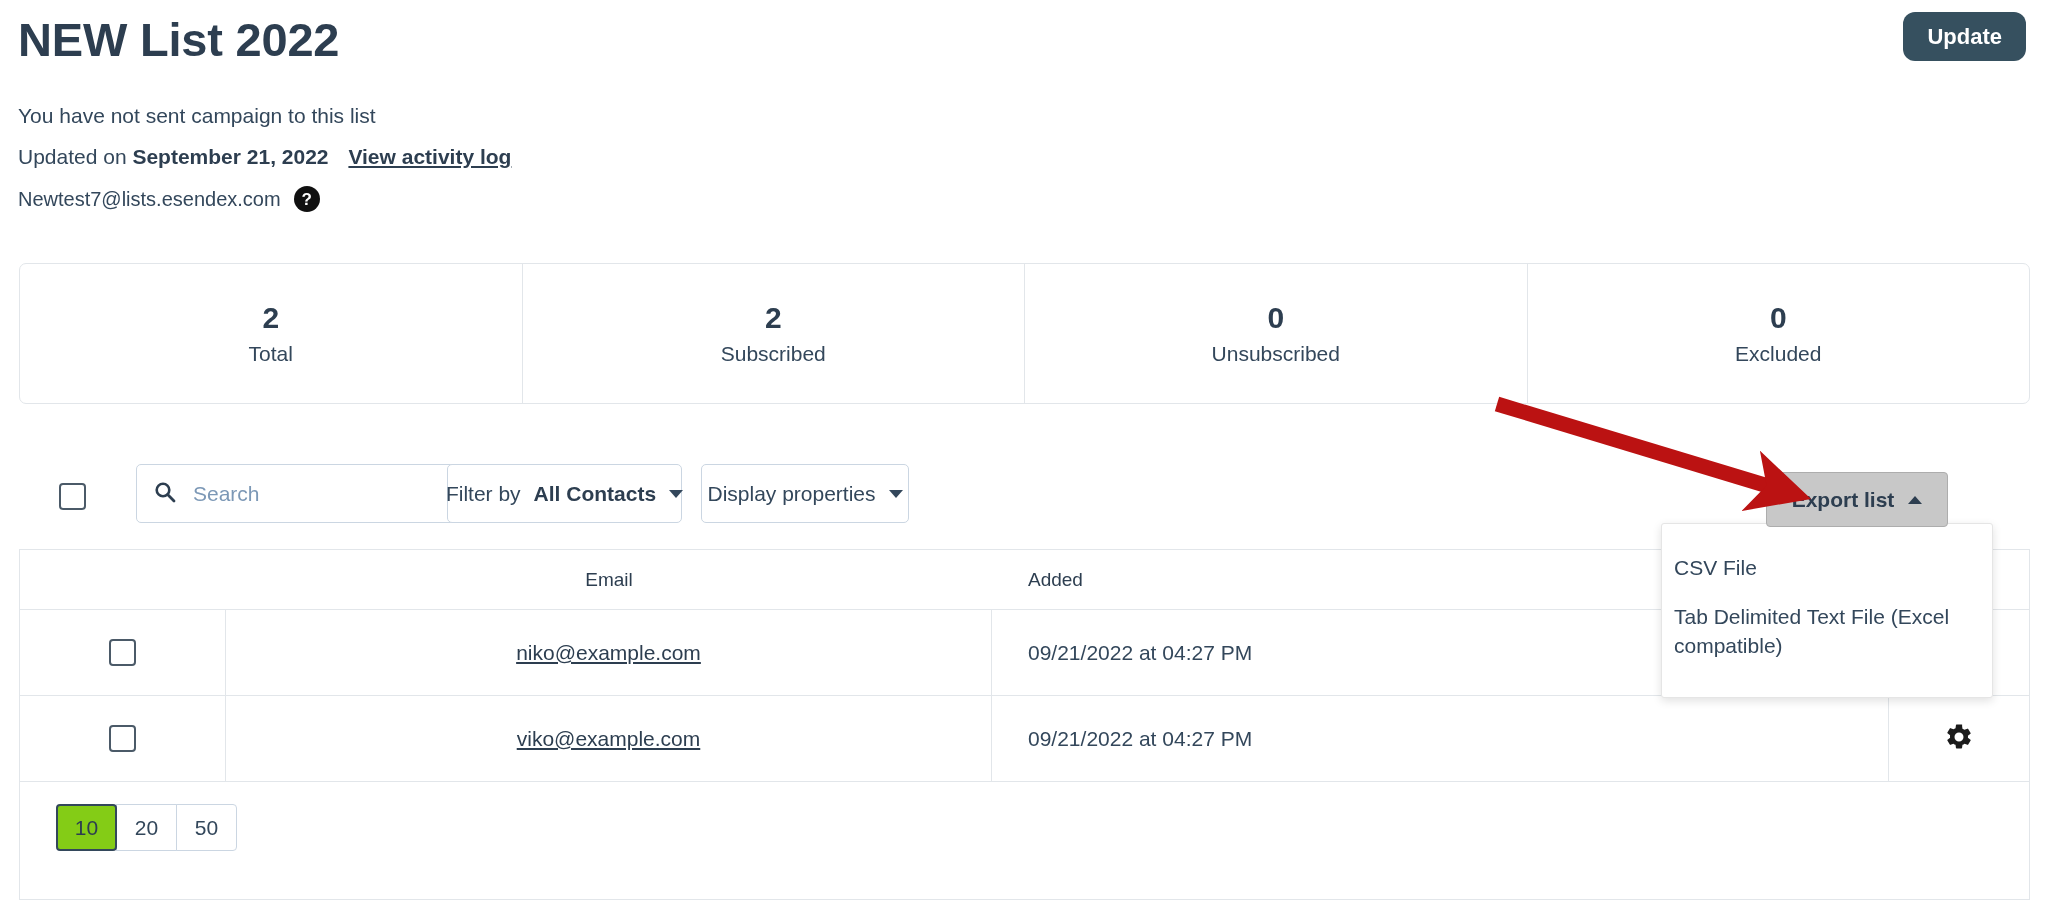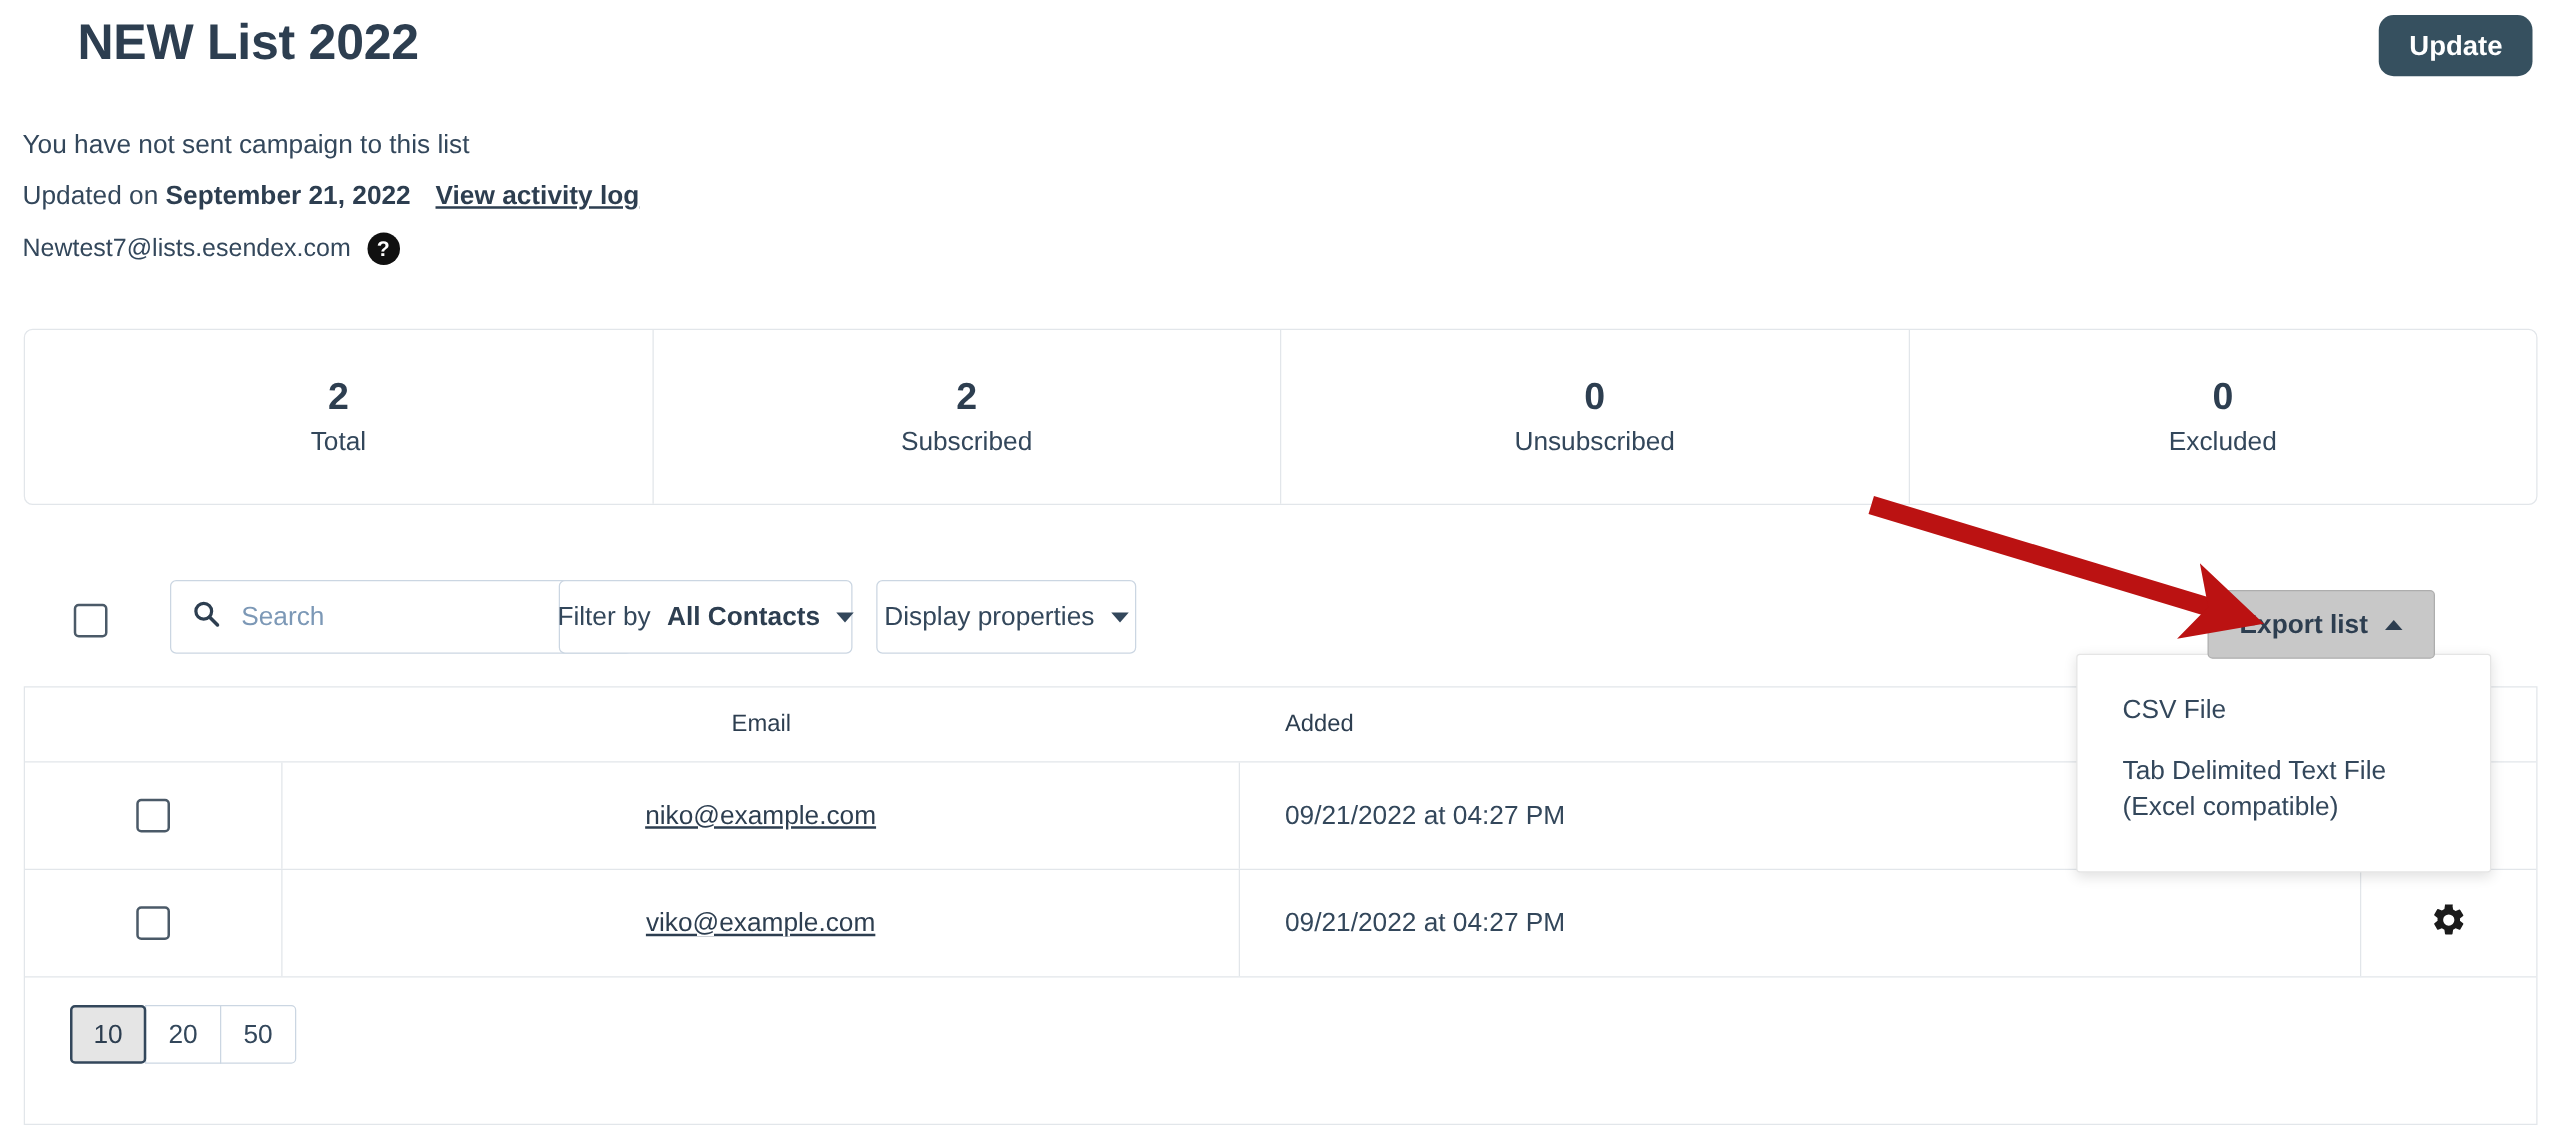--- a/index.html
+++ b/index.html
@@ -16,25 +16,24 @@
     width: 2048px;
     height: 900px;
     background: #ffffff;
   }
 
   
   .page-title {
     position: absolute;
     left: 18px;
     top: 12px;
-    font-size: 40px;
+    font-size: 47px;
     font-weight: bold;
     color: #2d3e50;
     letter-spacing: -0.2px;
-    margin-left: 44px;
   }
   .update-btn {
     position: absolute;
     right: 22px;
     top: 12px;
     background: #36505f;
     color: #ffffff;
     border: none;
     border-radius: 12px;
     font-family: "Liberation Sans", sans-serif;
@@ -221,21 +220,21 @@
     top: 523px;
     width: 332px;
     background: #ffffff;
     border: 1px solid #e5e5e5;
     border-radius: 3px;
     box-shadow: 0 3px 10px rgba(0,0,0,0.12);
     padding: 20px 0 26px 0;
     z-index: 25;
   }
   .export-item {
-    padding: 10px 36px;
+    padding: 10px 12px;
     font-size: 21px;
     color: #33475b;
     line-height: 1.38;
     cursor: pointer;
   }
 
   
   .table-wrap {
     position: absolute;
     left: 19px;
@@ -288,21 +287,21 @@
     color: #33475b;
     display: flex;
     align-items: center;
     justify-content: center;
     cursor: pointer;
     margin-left: -1px;
   }
   .pg-btn:first-child { border-radius: 4px 0 0 4px; margin-left: 0; }
   .pg-btn:last-child  { border-radius: 0 4px 4px 0; }
   .pg-btn.active {
-    background: #e5e5e5;
+    background: #84cc16;
     border: 2px solid #33475b;
     border-radius: 4px;
     color: #2d3e50;
     z-index: 2;
   }
 
   
   .arrow-layer {
     position: absolute;
     left: 0; top: 0;

